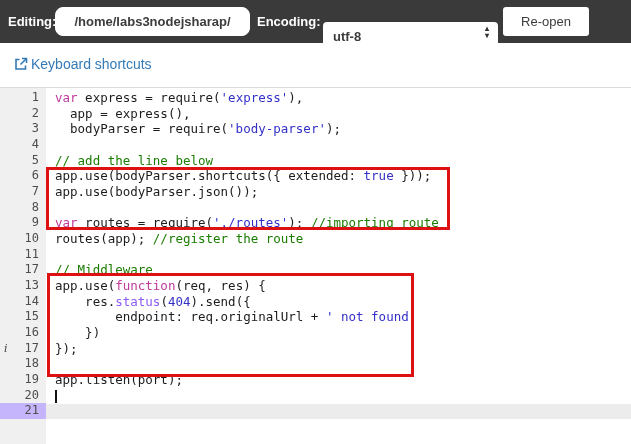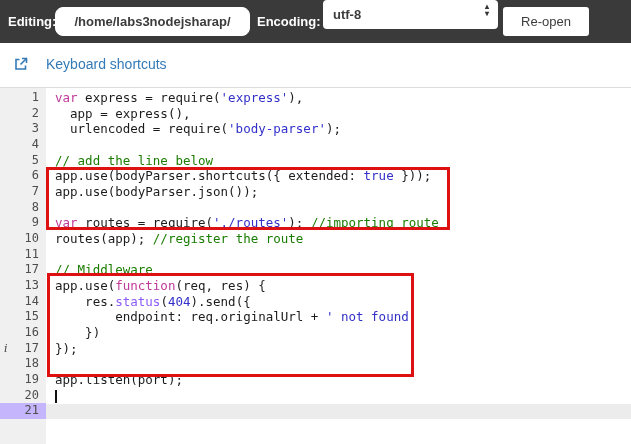--- a/index.html
+++ b/index.html
@@ -8,33 +8,33 @@
 
   
   #topbar { position:absolute; left:0; top:0; width:631px; height:43px; background:#3a3a3a;
             display:flex; align-items:center; }
   .tb-label { color:#fff; font-size:13px; font-weight:bold; }
   #editing-label { margin-left:8px; }
   #path-box { position:absolute; left:55px; top:7px; width:195px; height:29px; background:#fff;
               border-radius:8px; border:1px solid #fff; font-size:13px; font-weight:bold; color:#3c3c3c;
               display:flex; align-items:center; justify-content:center; }
   #encoding-label { position:absolute; left:257px; }
-  #encoding-select { position:absolute; left:323px; top:0; width:175px; height:29px; background:#fff;
+  #encoding-select { position:absolute; left:323px; top:22px; width:175px; height:29px; background:#fff;
               border-radius:4px; display:flex; align-items:center; font-size:13px; font-weight:bold;
               color:#3c3c3c; padding-left:10px; cursor:default; }
   #select-spinner { position:absolute; right:9px; top:3px; display:flex; flex-direction:column;
               align-items:center; color:#333; font-size:8px; line-height:7px; }
   #reopen-btn { position:absolute; left:503px; top:7px; width:86px; height:29px; background:#fff;
               border:none; border-radius:3px; font-size:13px; color:#3c3c3c; font-family:"Liberation Sans",sans-serif; }
 
   
   #toolbar { position:absolute; left:0; top:43px; width:631px; height:45px; background:#fff;
              border-bottom:1px solid #dcdcdc; }
   #shortcuts-link { position:absolute; left:14px; top:13px; color:#337ab7; font-size:14px;
-             text-decoration:none; display:flex; align-items:center; gap:18px; }
+             text-decoration:none; display:flex; align-items:center; gap:3px; }
   .btn-group { position:absolute; top:48px; display:flex; border:1px solid #ccc; border-radius:4px;
              overflow:hidden; background:#fff; height:31px; }
   .tb-btn { width:37px; height:29px; background:#fff; border:none; display:flex; align-items:center;
              justify-content:center; color:#333; }
   .tb-btn + .tb-btn { border-left:1px solid #ccc; }
   #group-find { left:453px; }
   #group-history { left:538px; }
   #wrap-btn { position:absolute; left:612px; top:48px; width:40px; height:31px; background:#e6e6e6;
              border:1px solid #adadad; border-radius:4px 0 0 4px; color:#333; font-size:15px;
              font-weight:bold; display:flex; align-items:center; justify-content:flex-start; padding-left:10px; }
@@ -137,21 +137,21 @@
         <div class="gline">16</div>
         <div class="gline">17<span class="g-annot">i</span></div>
         <div class="gline">18</div>
         <div class="gline">19</div>
         <div class="gline">20</div>
         <div class="gline active">21</div>
       </div>
     <div id="code">
         <div class="cline"><span class="tok-k">var</span><span class="tok-d"> express = require(</span><span class="tok-s">'express'</span><span class="tok-d">),</span></div>
         <div class="cline"><span class="tok-d">  app = express(),</span></div>
-        <div class="cline"><span class="tok-d">  urlencoded = require(</span><span class="tok-s">'body-parser'</span><span class="tok-d">);</span></div>
+        <div class="cline"><span class="tok-d">  bodyParser = require(</span><span class="tok-s">'body-parser'</span><span class="tok-d">);</span></div>
         <div class="cline"></div>
         <div class="cline"><span class="tok-c">// add the line below</span></div>
         <div class="cline"><span class="tok-d">app.use(bodyParser.shortcuts({ extended: </span><span class="tok-s">true</span><span class="tok-d"> }));</span></div>
         <div class="cline"><span class="tok-d">app.use(bodyParser.json());</span></div>
         <div class="cline"></div>
         <div class="cline"><span class="tok-k">var</span><span class="tok-d"> routes = require(</span><span class="tok-s">'./routes'</span><span class="tok-d">); </span><span class="tok-c">//importing route</span></div>
         <div class="cline"><span class="tok-d">routes(app); </span><span class="tok-c">//register the route</span></div>
         <div class="cline"></div>
         <div class="cline"><span class="tok-c">// Middleware</span></div>
         <div class="cline"><span class="tok-d">app.use(</span><span class="tok-k">function</span><span class="tok-d">(req, res) {</span></div>

